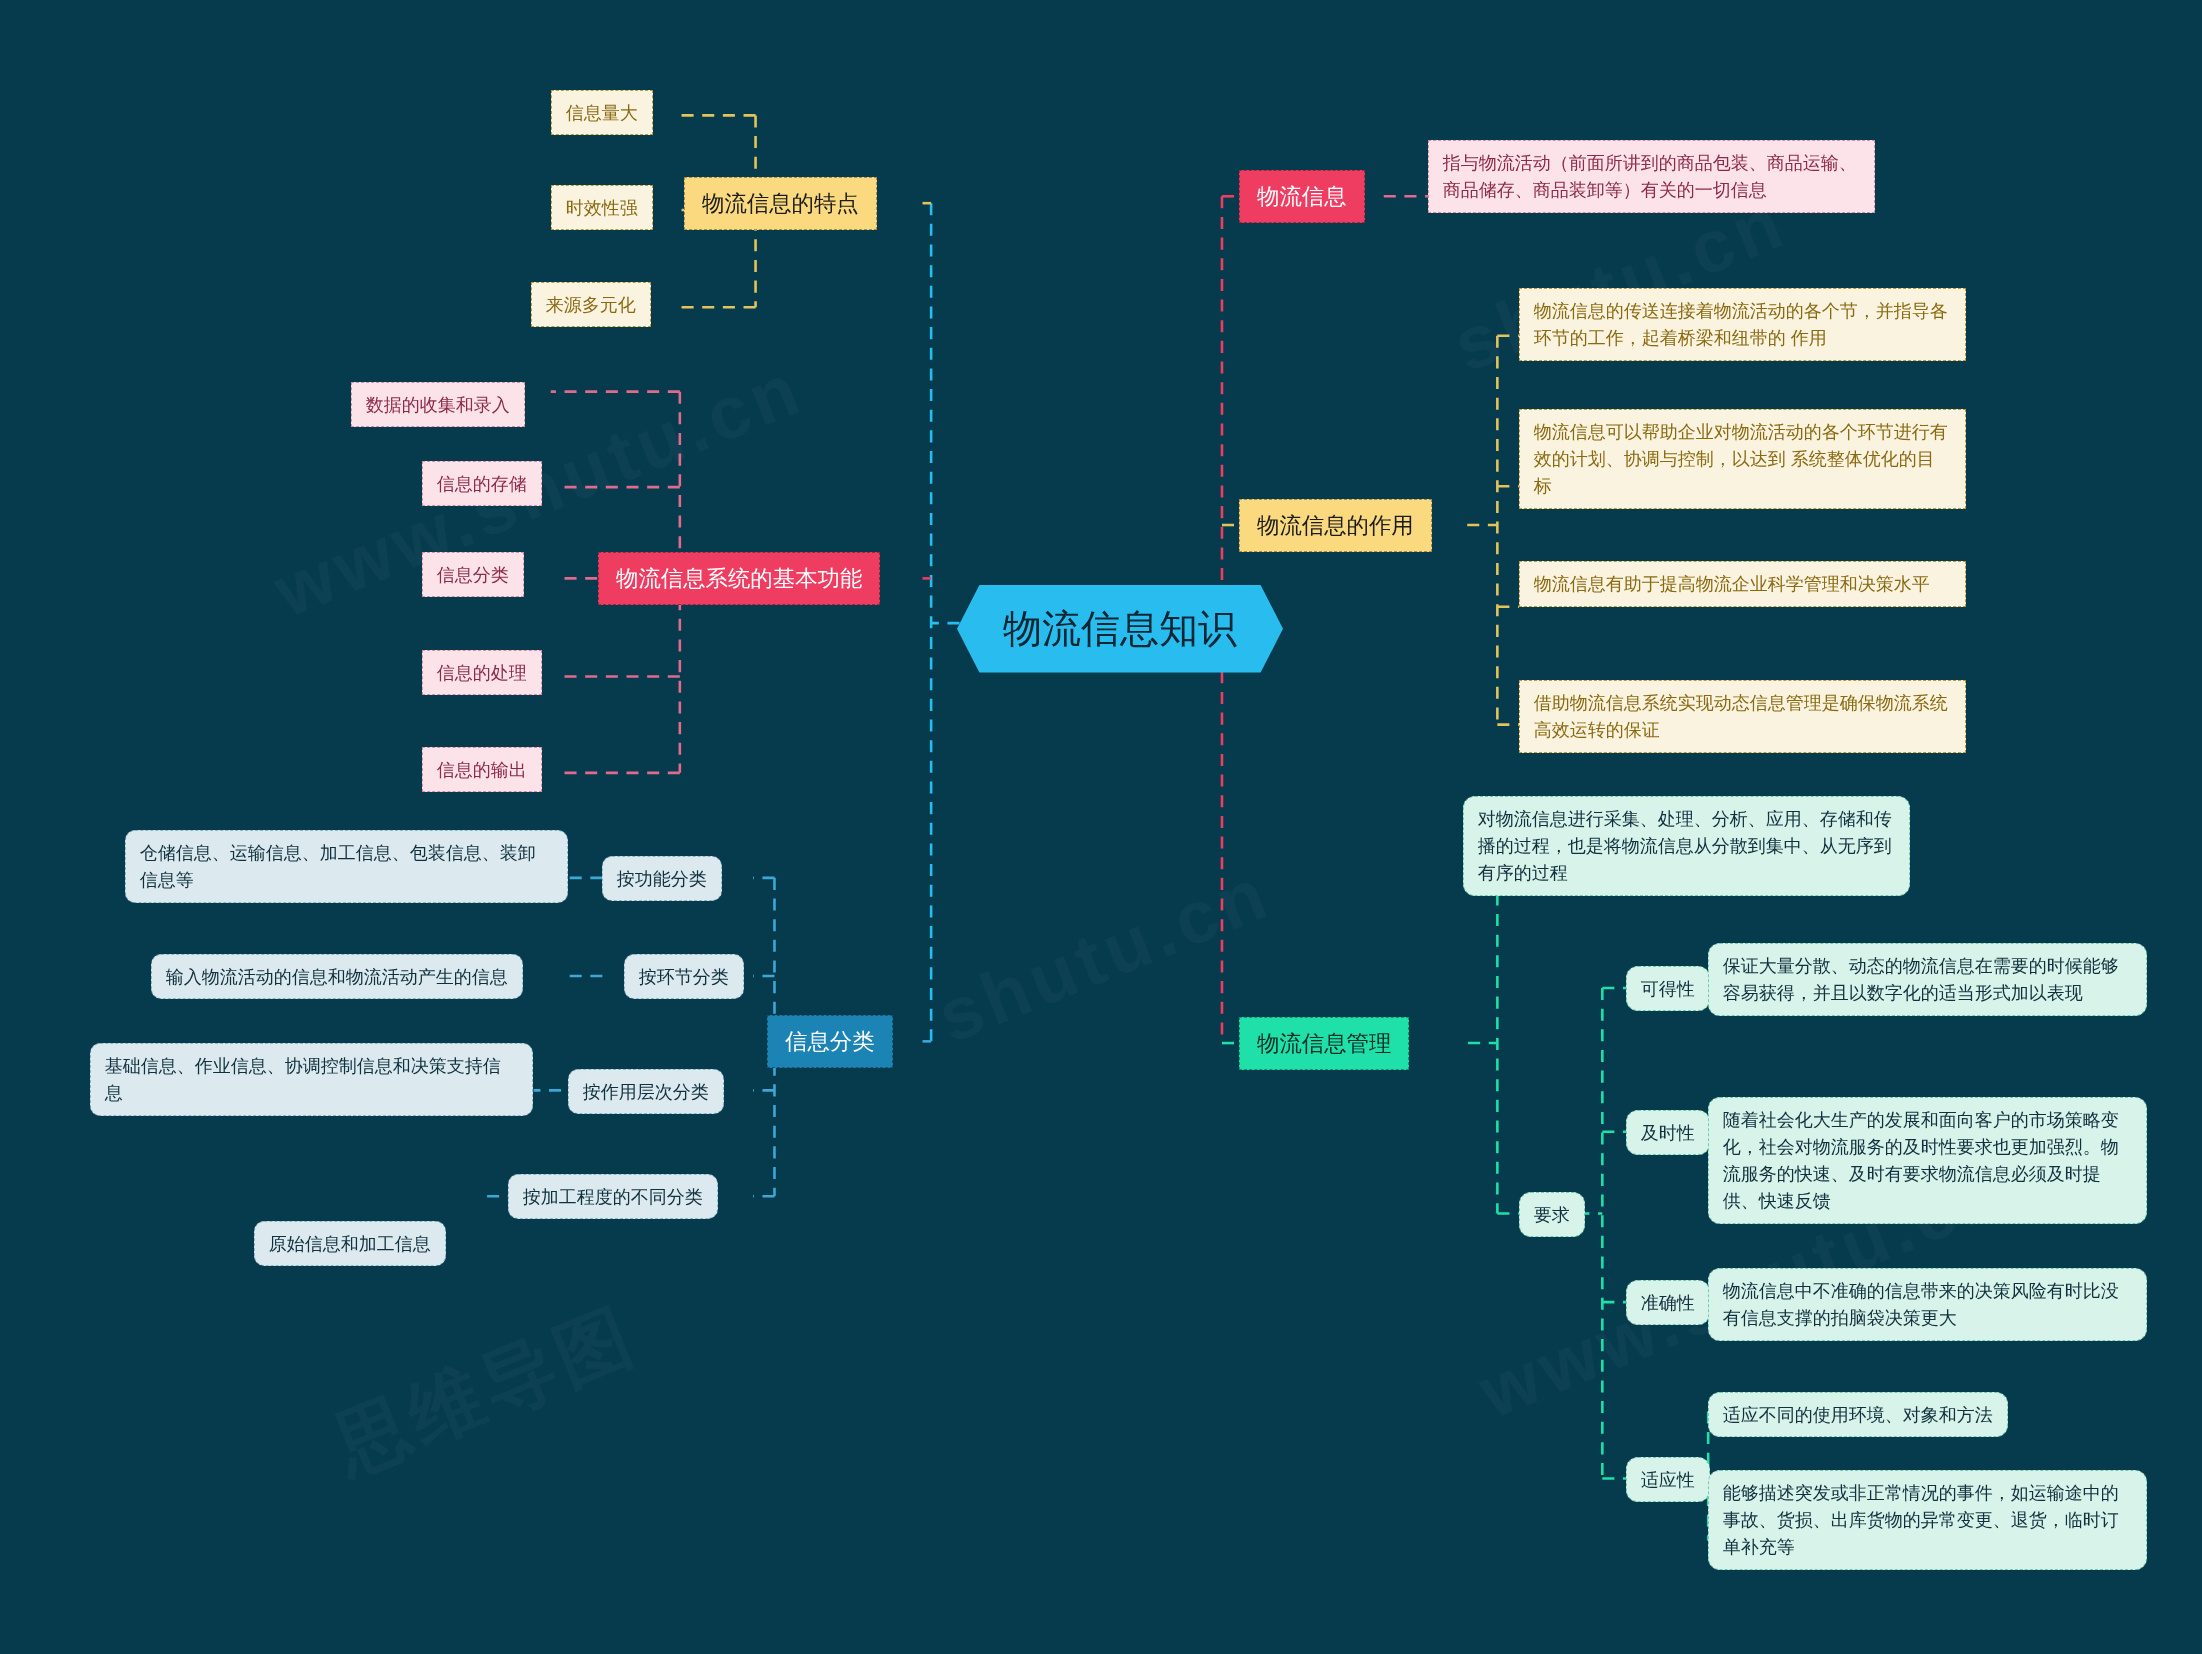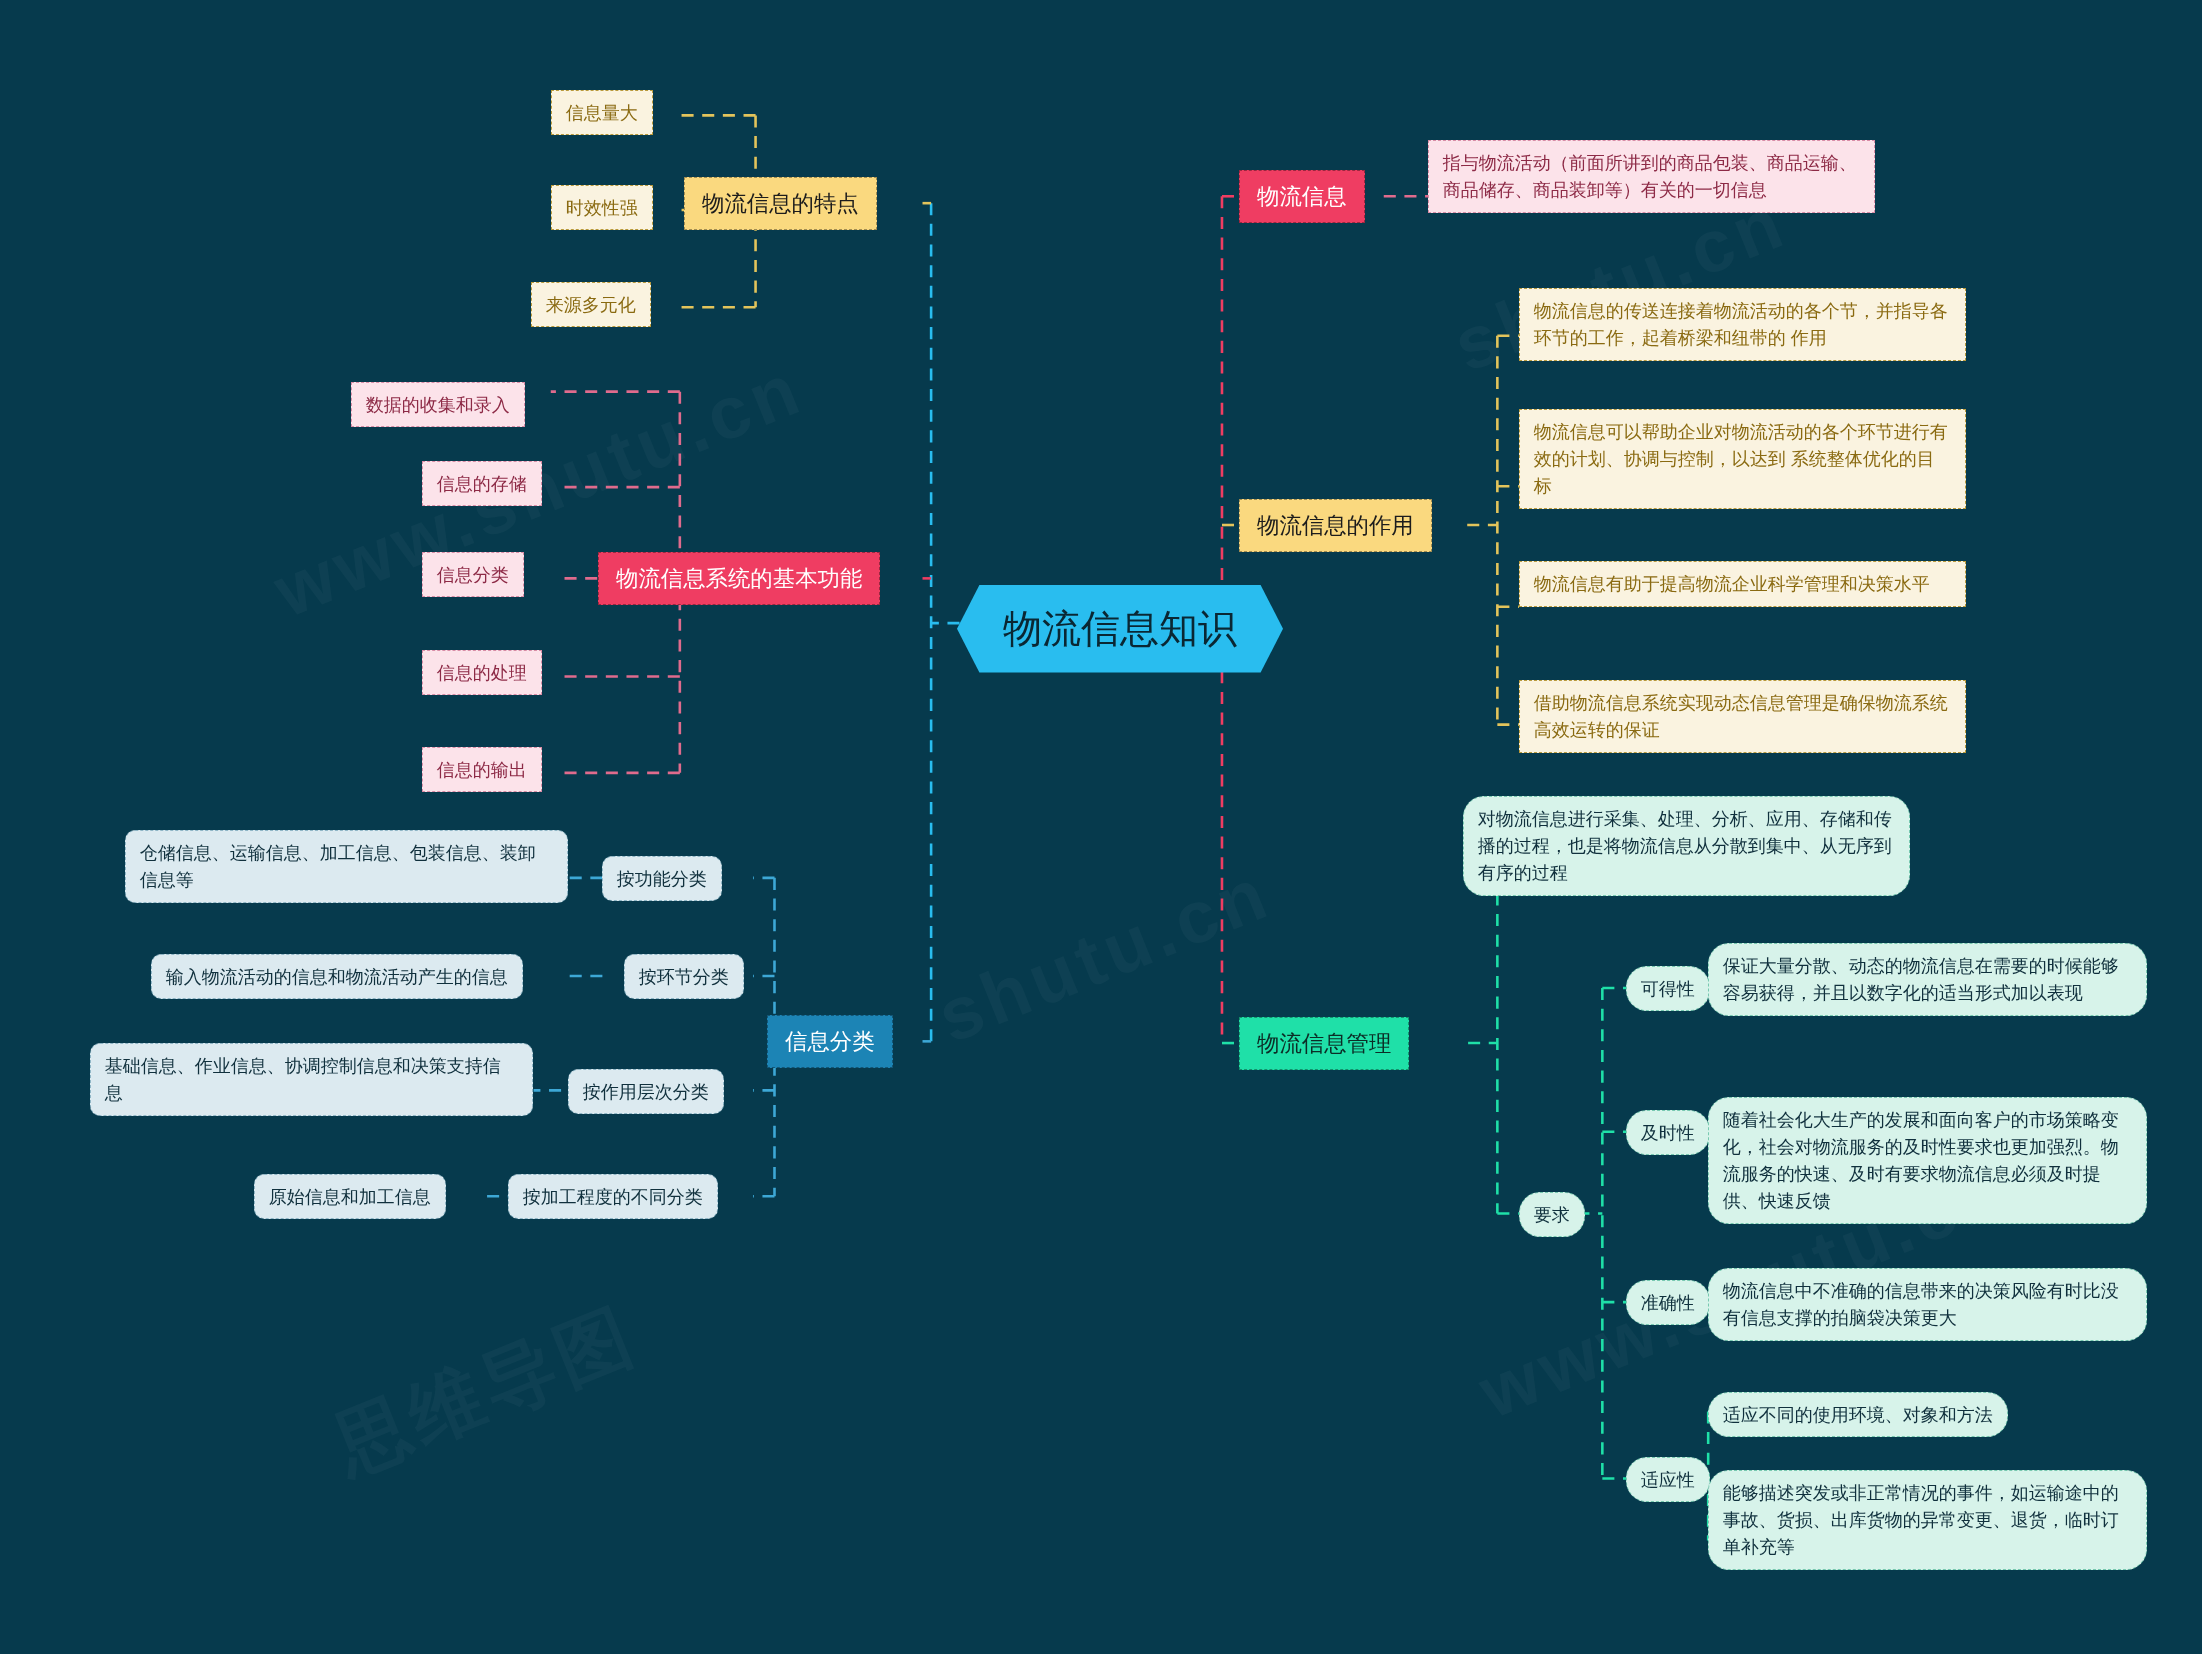--- a/index.html
+++ b/index.html
@@ -90,21 +90,21 @@
   .leaf-blue {
     background: #dceaf0;
     color: #10303d;
     border: 1.7px dashed #8fb6c6;
     border-radius: 10.3px;
   }
   .leaf-mint {
     background: #d7f3ea;
     color: #10303d;
     border: 1.7px dashed #77c9b0;
-    border-radius: 21px;
+    border-radius: 12px;
   }
   .leaf-gold-sq {
     background: #faf3e0;
     color: #8a6a11;
     border: 1.7px dashed #b99a3c;
   }
   .multi { align-items: flex-start; line-height: 1.5; }
 </style>
 </head>
 <body>
@@ -212,21 +212,21 @@
   <div class="node leaf leaf-blue" style="left:602px; top:856px;">按功能分类</div>
   <div class="node leaf leaf-blue multi" style="left:125px; top:830px; width:443px;">仓储信息、运输信息、加工信息、包装信息、装卸信息等</div>
 
   <div class="node leaf leaf-blue" style="left:624px; top:954px;">按环节分类</div>
   <div class="node leaf leaf-blue" style="left:151px; top:954px;">输入物流活动的信息和物流活动产生的信息</div>
 
   <div class="node leaf leaf-blue" style="left:568px; top:1069px;">按作用层次分类</div>
   <div class="node leaf leaf-blue multi" style="left:90px; top:1043px; width:443px;">基础信息、作业信息、协调控制信息和决策支持信息</div>
 
   <div class="node leaf leaf-blue" style="left:508px; top:1174px;">按加工程度的不同分类</div>
-  <div class="node leaf leaf-blue" style="left:254px; top:1174px;">原始信息和加工信息</div>
+  <div class="node leaf leaf-blue" style="left:254px; top:1221px;">原始信息和加工信息</div>
 
   <div class="node head head-crimson" style="left:1239px; top:170px;">物流信息</div>
   <div class="node leaf leaf-pink multi" style="left:1428px; top:140px; width:447px;">指与物流活动（前面所讲到的商品包装、商品运输、商品储存、商品装卸等）有关的一切信息</div>
 
   <div class="node head head-gold" style="left:1239px; top:499px;">物流信息的作用</div>
 
   <div class="node leaf leaf-gold-sq multi" style="left:1519px; top:288px; width:447px;">物流信息的传送连接着物流活动的各个节，并指导各环节的工作，起着桥梁和纽带的 作用</div>
   <div class="node leaf leaf-gold-sq multi" style="left:1519px; top:409px; width:447px;">物流信息可以帮助企业对物流活动的各个环节进行有效的计划、协调与控制，以达到 系统整体优化的目标</div>
   <div class="node leaf leaf-gold-sq multi" style="left:1519px; top:561px; width:447px;">物流信息有助于提高物流企业科学管理和决策水平</div>
   <div class="node leaf leaf-gold-sq multi" style="left:1519px; top:680px; width:447px;">借助物流信息系统实现动态信息管理是确保物流系统高效运转的保证</div>

